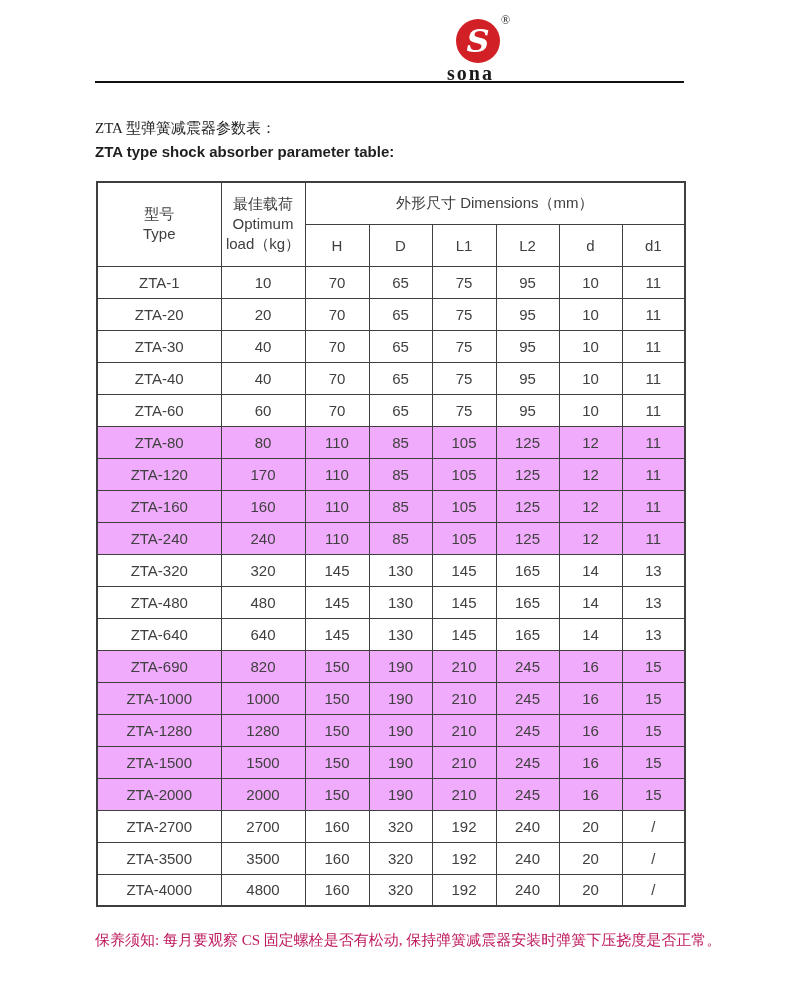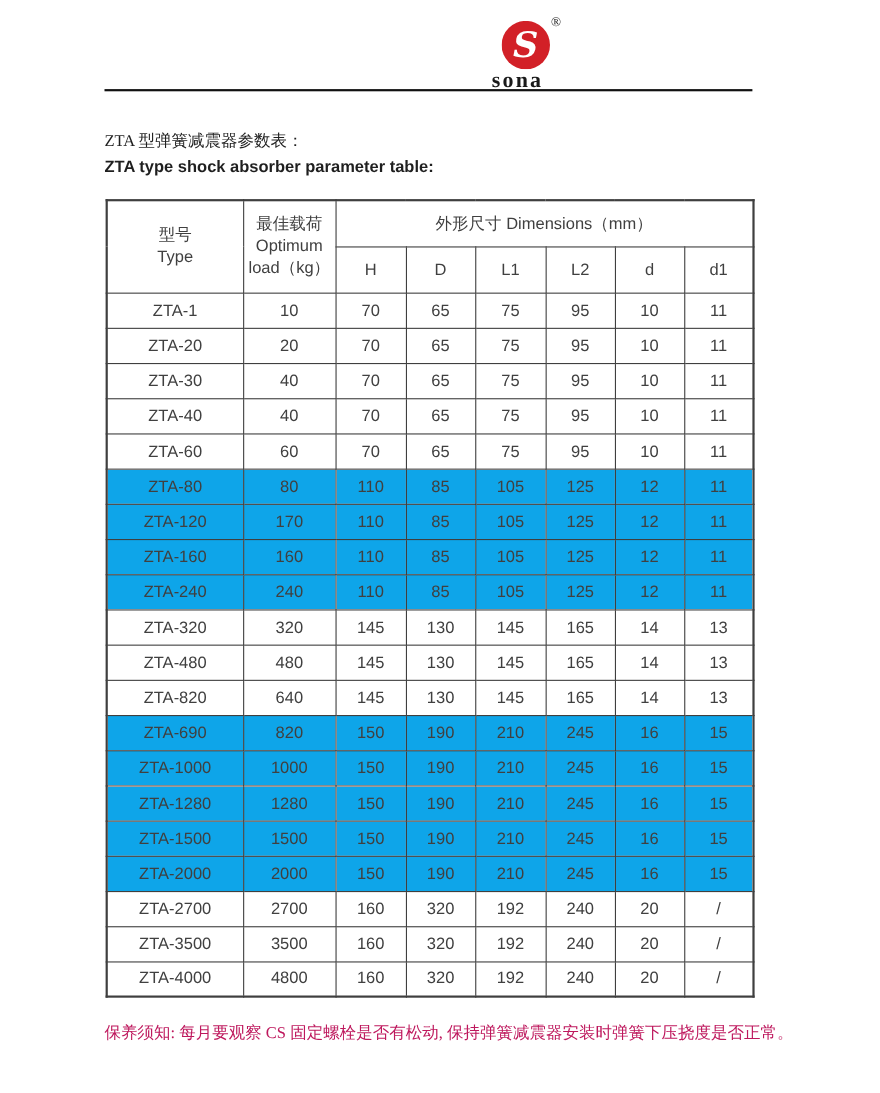--- a/index.html
+++ b/index.html
@@ -46,21 +46,21 @@
     border: 2px solid #3f3f3f;
   }
   .spec-table th, .spec-table td {
     border: 1px solid #3f3f3f;
     text-align: center; vertical-align: middle;
     font-weight: normal;
     overflow: hidden; white-space: nowrap;
   }
   .spec-table thead tr { height: 42px; }
   .spec-table tbody tr { height: 32px; }
-  .spec-table tbody tr.shaded { background: #0ea5e9; }
+  .spec-table tbody tr.shaded { background: #f0abfc; }
   .hdr-line { line-height: 20px; }
 
   
   .footer { position: absolute; left: 95px; top: 929px; width: 592px; }
   .note-zh {
     font-family: "Liberation Serif", serif;
     font-size: 15px; color: #be185d; line-height: 22px; white-space: nowrap;
   }
   .note-en {
     font-family: "DejaVu Sans Mono", monospace;
@@ -224,21 +224,21 @@
           <td>ZTA-480</td>
           <td>480</td>
           <td>145</td>
           <td>130</td>
           <td>145</td>
           <td>165</td>
           <td>14</td>
           <td>13</td>
         </tr>
         <tr>
-          <td>ZTA-820</td>
+          <td>ZTA-640</td>
           <td>640</td>
           <td>145</td>
           <td>130</td>
           <td>145</td>
           <td>165</td>
           <td>14</td>
           <td>13</td>
         </tr>
         <tr class="shaded">
           <td>ZTA-690</td>

